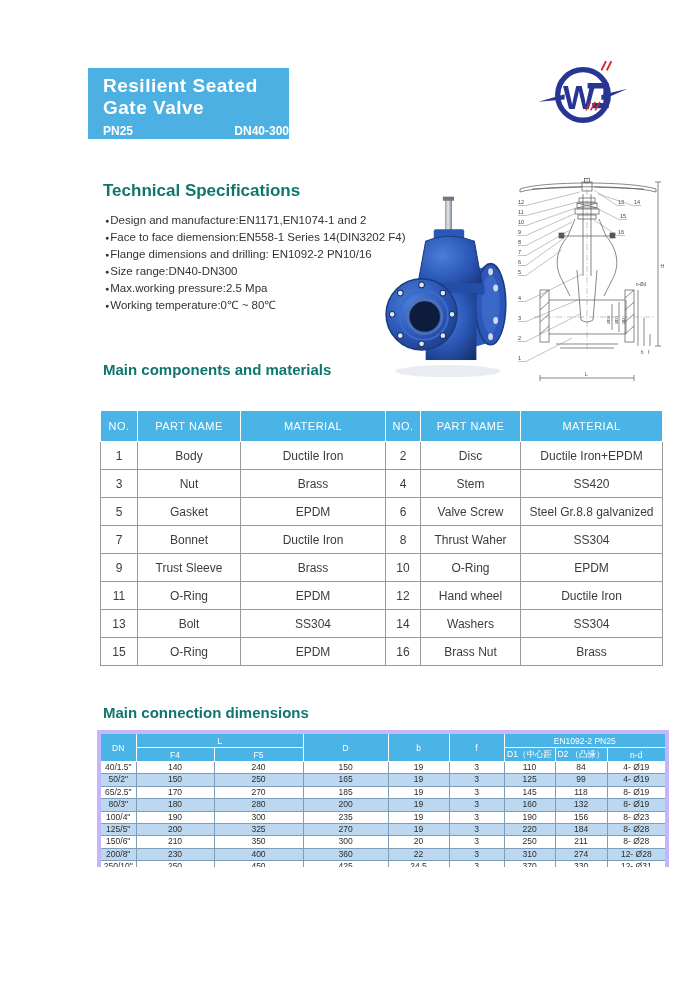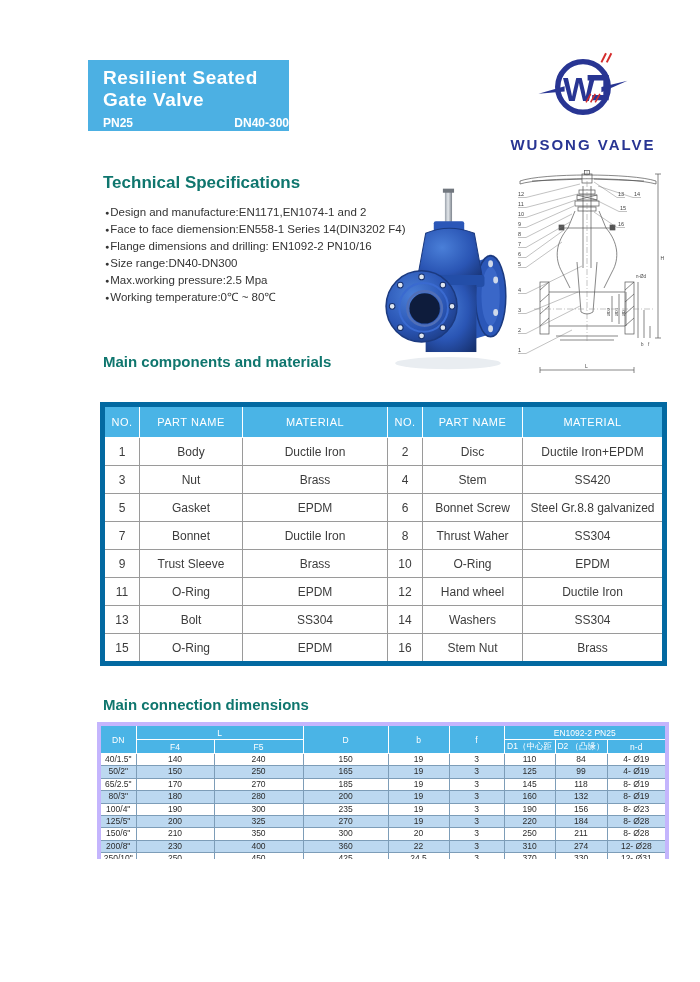--- a/index.html
+++ b/index.html
@@ -1,17 +1,17 @@
 <!DOCTYPE html>
 <html><head>
 <meta charset="utf-8">
 <style>
   html,body{margin:0;padding:0;background:#fff;}
   .page{position:relative;width:700px;height:859px;background:#ffffff;overflow:hidden;
-        font-family:"Liberation Sans", sans-serif;color:#3a3a3a;}
+        font-family:"Liberation Sans", sans-serif;color:#3a3a3a;margin-top:8px;}
 
   
   .banner{position:absolute;left:88px;top:60px;width:201px;height:71px;background:#4cb0e3;
           box-sizing:border-box;padding:7px 0 0 15px;color:#fff;}
   .banner .t{font-size:19px;font-weight:bold;line-height:22px;letter-spacing:.5px;}
   .banner .sub{display:flex;gap:44px;margin-top:5px;font-size:12px;font-weight:bold;justify-content:space-between;}
 
   
   .logo{position:absolute;left:502px;top:50px;width:162px;text-align:center;}
   .logo .brand{margin-top:2px;font-size:15px;font-weight:bold;color:#283593;letter-spacing:2px;}
@@ -31,21 +31,21 @@
   
   .photo{position:absolute;left:381px;top:186px;width:138px;height:190px;}
   .draw{position:absolute;left:512px;top:170px;width:152px;height:210px;}
 
   
   table{border-collapse:collapse;table-layout:fixed;}
   .comp{position:absolute;left:100px;top:402px;width:562px;}
   .comp th{background:#4ab4e6;color:#fff;font-size:11px;font-weight:normal;height:28px;
            border:1px solid #fff;letter-spacing:.5px;}
   .comp td{border:1px solid #9a9a9a;height:27px;text-align:center;font-size:12px;color:#3c3c3c;padding:0;}
-  .comp{border:5px solid #0369a1;}
+  .comp{border:1px solid #0369a1;}
 
   
   .dims{position:absolute;left:97px;top:722px;width:568px;border:4px solid #c4b5fd;}
   .dims th{background:#4ab4e6;color:#fff;font-weight:normal;font-size:8.5px;height:13px;
            border:1px solid #fff;padding:0;}
   .dims td{height:11.4px;line-height:11.4px;text-align:center;font-size:8.5px;color:#2b2b2b;
            border:1px solid #7d9db8;padding:0;white-space:nowrap;}
   .dims tbody tr:nth-child(even){background:#bcd8f0;}
 </style>
 </head>
@@ -68,21 +68,20 @@
       <path d="M2 55 L36 45 L36 52 Z" fill="#283593"></path>
       <path d="M118 38 L84 46 L84 53 Z" fill="#283593"></path>
       <text x="34" y="64" font-family="Liberation Sans, sans-serif" font-size="44" font-weight="bold" fill="#283593">W</text>
       <path d="M66 34 L90 34 L90 60 L72 60" fill="none" stroke="#283593" stroke-width="7"></path>
       <line x1="84" y1="14" x2="90" y2="2" stroke="#d42b2b" stroke-width="2.5"></line>
       <line x1="91" y1="14" x2="97" y2="2" stroke="#d42b2b" stroke-width="2.5"></line>
       <line x1="64" y1="66" x2="70" y2="55" stroke="#d42b2b" stroke-width="2"></line>
       <line x1="70" y1="66" x2="76" y2="55" stroke="#d42b2b" stroke-width="2"></line>
       <line x1="76" y1="66" x2="82" y2="55" stroke="#d42b2b" stroke-width="2"></line>
     </svg>
-    <div class="brand">WUSONG VALVE</div>
   </div>
 
   <div class="sec" id="sec-spec">Technical Specifications</div>
   <div class="sec" id="sec-comp">Main components and materials</div>
   <div class="sec" id="sec-dim">Main connection dimensions</div>
 
   <div class="speclist" id="spec-list">
       <div class="spec-line"><span class="bullet">●</span><span>Design and manufacture:EN1171,EN1074-1 and 2</span></div>
       <div class="spec-line"><span class="bullet">●</span><span>Face to face diemension:EN558-1 Series 14(DIN3202 F4)</span></div>
       <div class="spec-line"><span class="bullet">●</span><span>Flange dimensions and drilling: EN1092-2 PN10/16</span></div>
@@ -280,21 +279,21 @@
           <td>Brass</td>
           <td>4</td>
           <td>Stem</td>
           <td>SS420</td>
         </tr>
         <tr>
           <td>5</td>
           <td>Gasket</td>
           <td>EPDM</td>
           <td>6</td>
-          <td>Bonnet Screw</td>
+          <td>Valve Screw</td>
           <td>Steel Gr.8.8 galvanized</td>
         </tr>
         <tr>
           <td>7</td>
           <td>Bonnet</td>
           <td>Ductile Iron</td>
           <td>8</td>
           <td>Thrust Waher</td>
           <td>SS304</td>
         </tr>
@@ -320,21 +319,21 @@
           <td>SS304</td>
           <td>14</td>
           <td>Washers</td>
           <td>SS304</td>
         </tr>
         <tr>
           <td>15</td>
           <td>O-Ring</td>
           <td>EPDM</td>
           <td>16</td>
-          <td>Stem Nut</td>
+          <td>Brass Nut</td>
           <td>Brass</td>
         </tr>
       </tbody>
   </table>
 
   <table class="dims">
     <colgroup>
         <col style="width:37px">
         <col style="width:78px">
         <col style="width:89px">

